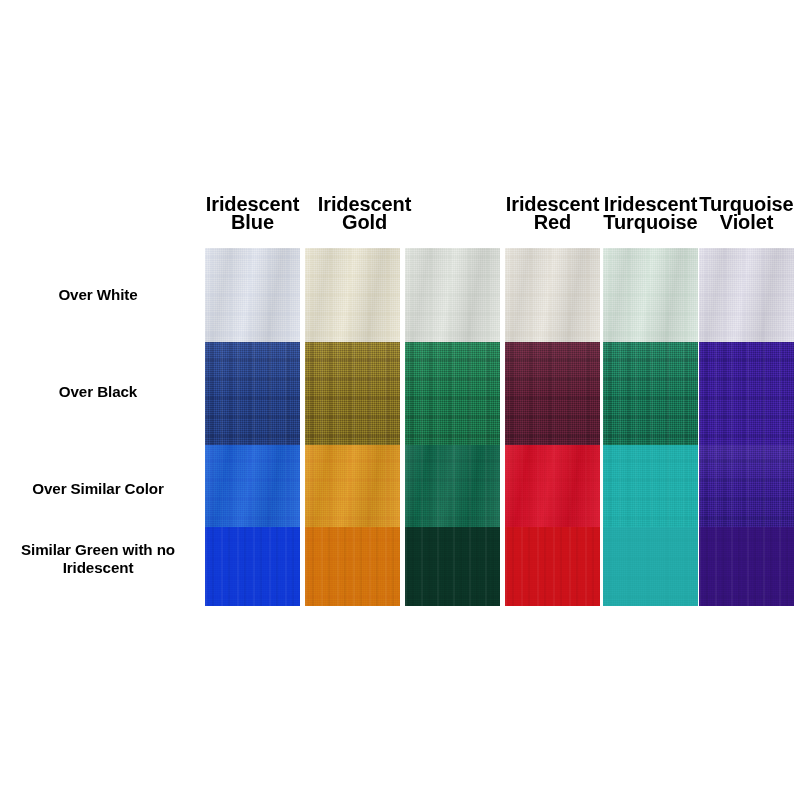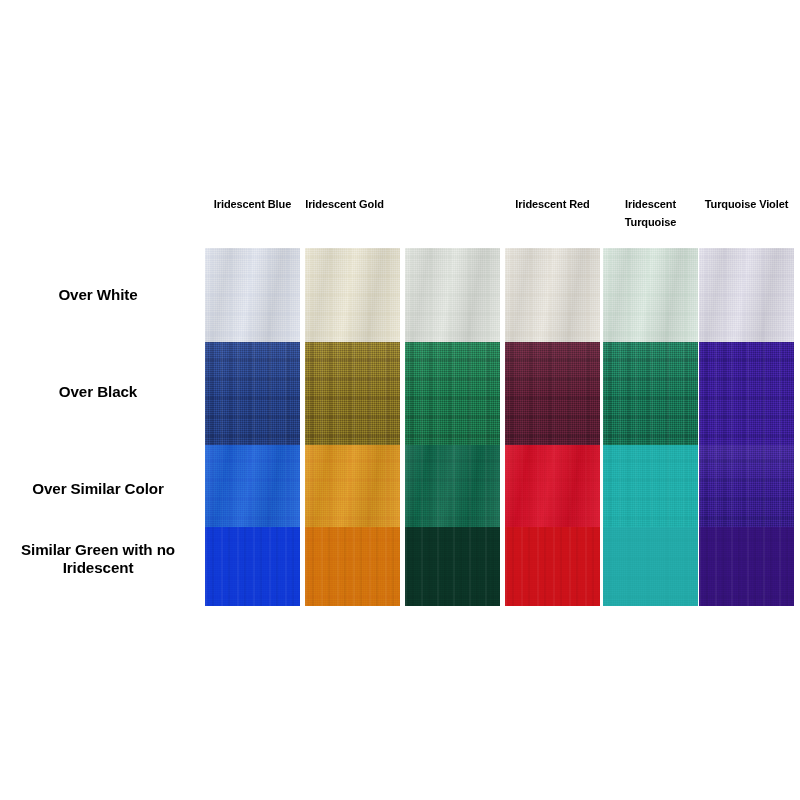--- a/index.html
+++ b/index.html
@@ -31,21 +31,21 @@
     left: 205px;
     top: 196px;
     width: 585px;
     height: 46px;
   }
   .col-header {
     position: absolute;
     top: 0;
     width: 95px;
     text-align: center;
-    font-size: 11px;
+    font-size: 20px;
     font-weight: bold;
     line-height: 17.5px;
     letter-spacing: -0.1px;
     color: #000000;
     white-space: pre-line;
   }
 
   
   .row-labels {
     position: absolute;
@@ -153,21 +153,21 @@
         rgba(0,0,0,0.11) 100%);
   }
 </style>
 </head>
 <body>
 
 <div id="chart-root">
 
   <div class="col-headers">
     <div class="col-header" style="left:0px">Iridescent Blue</div>
-    <div class="col-header" style="left:92px">Iridescent Gold</div>
+    <div class="col-header" style="left:112px">Iridescent Gold</div>
     <div class="col-header" style="left:398px">Iridescent Turquoise</div>
     <div class="col-header" style="left:300px">Iridescent Red</div>
     <div class="col-header" style="left:494px">Turquoise Violet</div>
   </div>
 
   <div class="row-labels">
     <div class="row-label" style="top:47px">Over White</div>
     <div class="row-label" style="top:144px">Over Black</div>
     <div class="row-label" style="top:241px">Over Similar Color</div>
     <div class="row-label" style="top:311px">Similar Green with no

